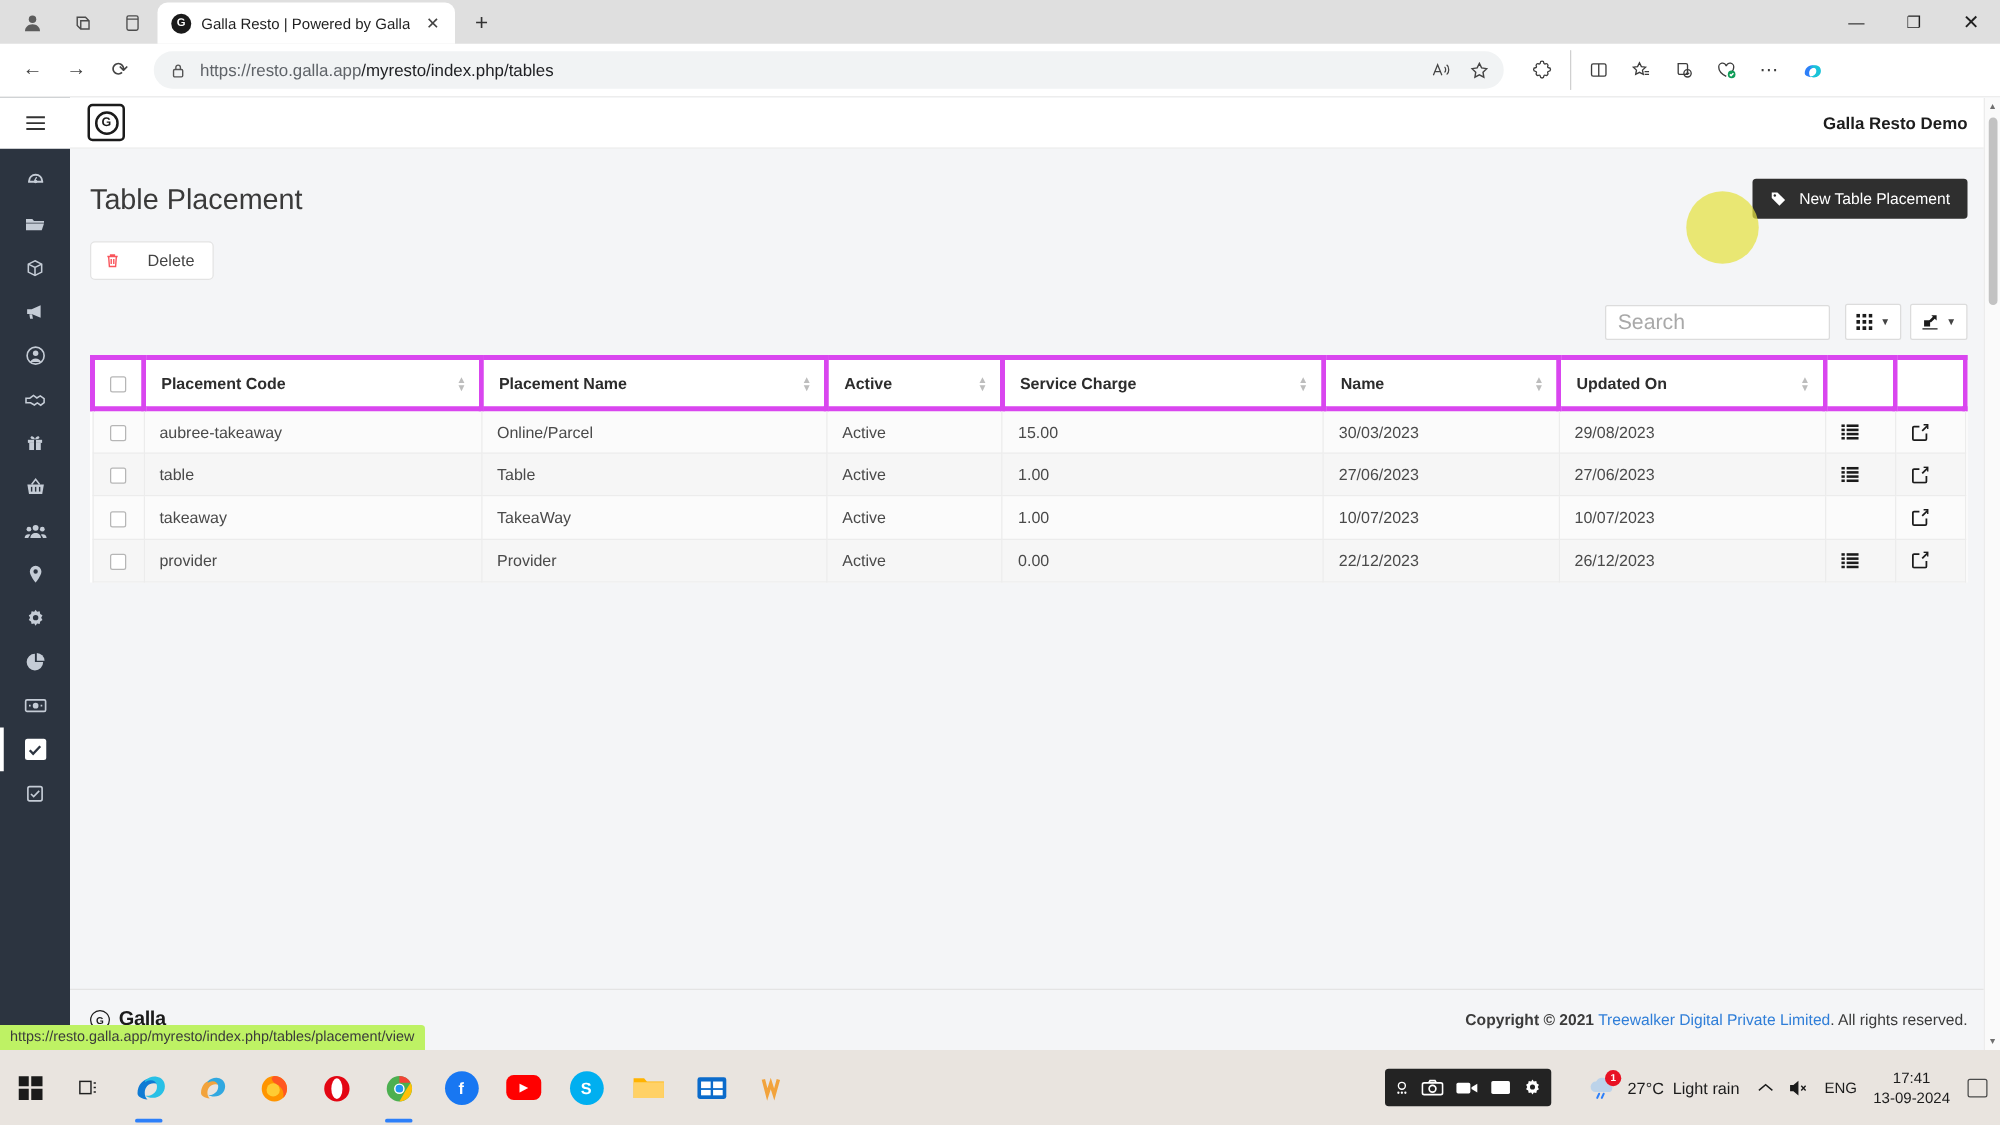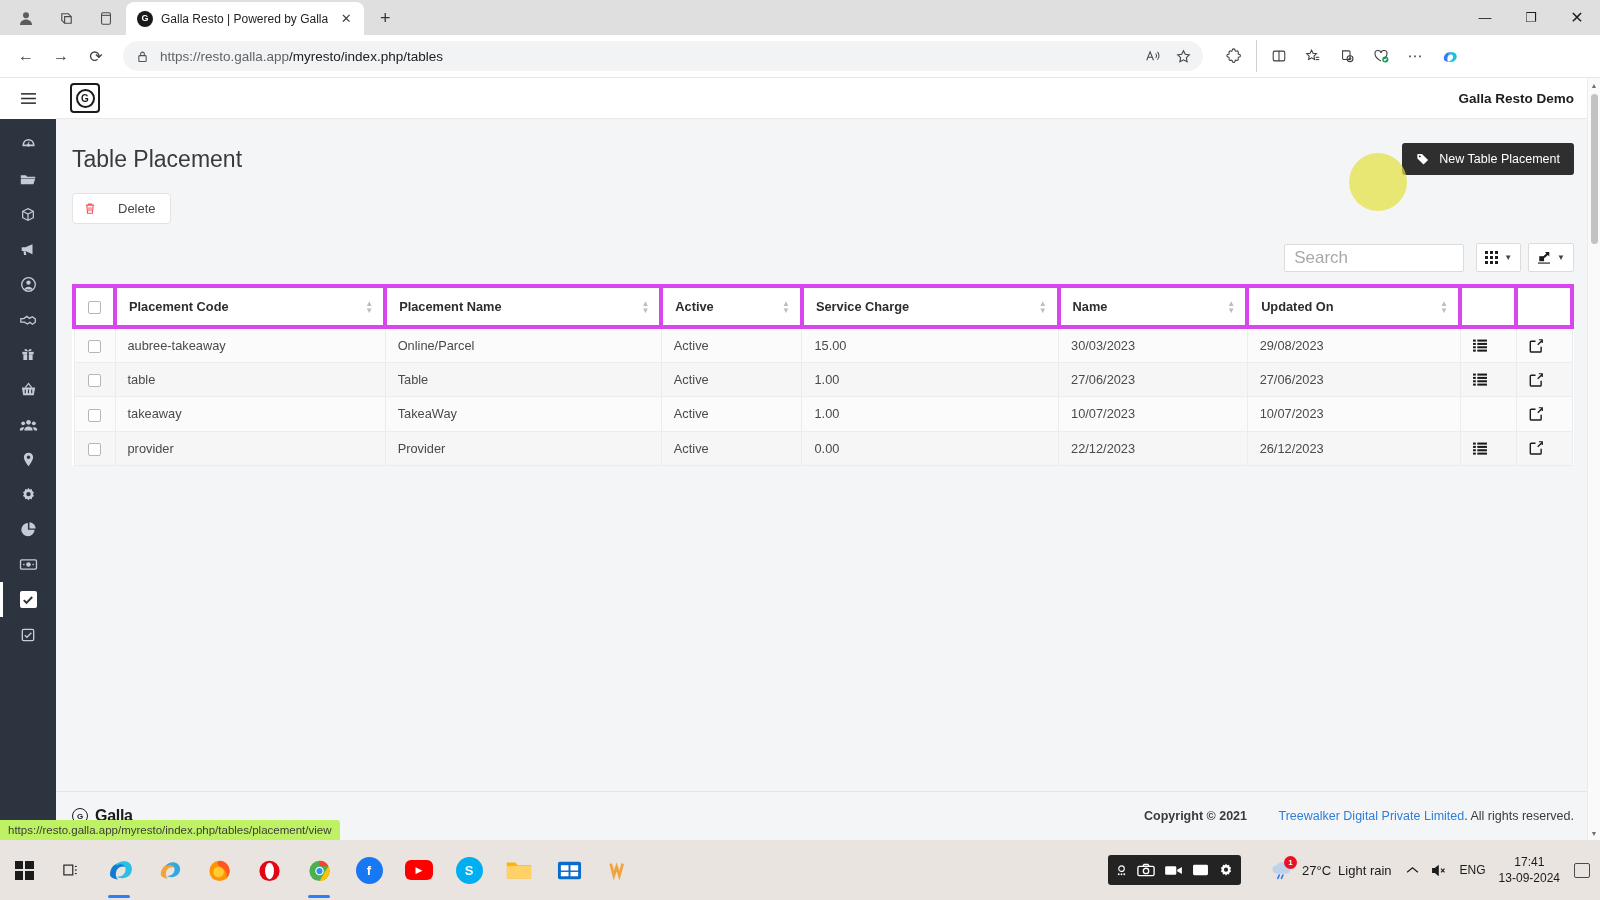--- a/index.html
+++ b/index.html
@@ -182,21 +182,21 @@
     display: flex; align-items: center; padding: 0 26px 0 16px; position: relative;
   }
   .footer-brand { display: flex; align-items: center; gap: 7px; color: #1b1b1b; }
   .footer-brand .ring2 {
     width: 16px; height: 16px; border-radius: 50%; border: 1.6px solid #1b1b1b;
     display: flex; align-items: center; justify-content: center; font-size: 8px; font-weight: bold;
   }
   .footer-brand .fb-name { font-size: 16px; font-weight: bold; letter-spacing: -0.3px; }
   .footer-copy { margin-left: auto; font-size: 12.5px; color: #3b3b3b; }
   .footer-copy b { font-weight: bold; }
-  .footer-copy a { color: #2f7ed8; text-decoration: none; margin-left: 28px; }
+  .footer-copy a { color: #2f7ed8; text-decoration: none; }
 
   
   .pagescroll {
     position: absolute; right: 0; top: 0; bottom: 0; width: 13px; background: #fafafa;
     border-left: 1px solid #ececec; display: flex; flex-direction: column; align-items: center;
   }
   .ps-arrow { font-size: 7px; color: #6f6f6f; height: 14px; display: flex; align-items: center; }
   .ps-thumb { width: 7px; background: #c2c2c2; border-radius: 4px; height: 150px; margin-top: 2px; }
   .ps-spacer { flex: 1; }
 

